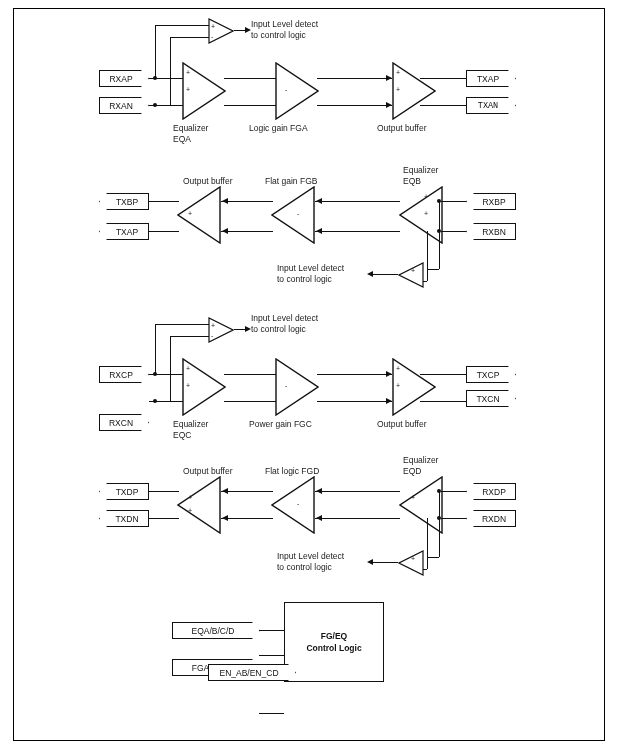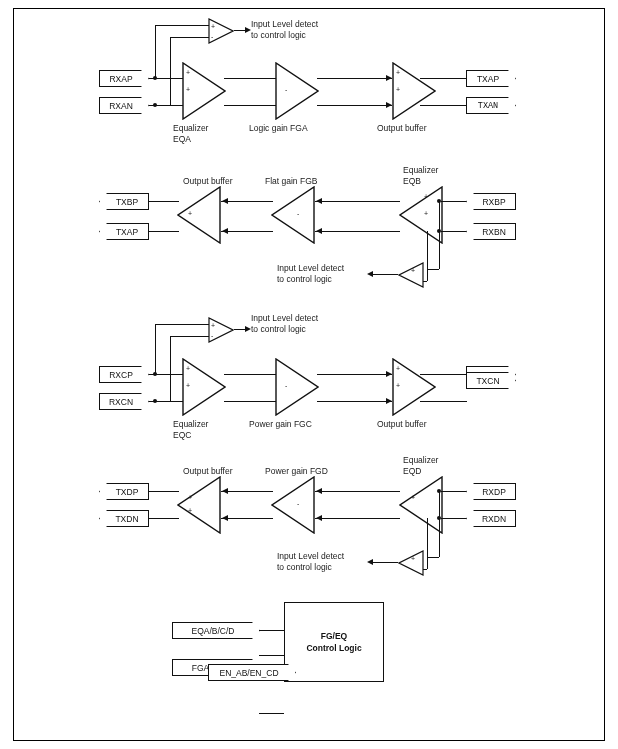--- a/index.html
+++ b/index.html
@@ -235,21 +235,21 @@
       <polygon points="1,1 1,25 25,13" fill="#ffffff" stroke="#111111" stroke-width="1.2"></polygon>
     </svg>
   </div>
   <div class="lbl" style="left:211px; top:320px; font-size:7px;">+</div>
   <div class="lbl" style="left:211px; top:330px; font-size:7px;">-</div>
   <div class="h" style="left:234px; top:329px; width:12px;"></div>
   <div class="arrR" style="left:245px; top:326px;"></div>
   <div class="lbl" style="left:251px; top:313px;">Input Level detect<br>to control logic</div>
 
   <div class="tag rt" style="left:99px; top:366px; width:50px;">RXCP</div>
-  <div class="tag rt" style="left:99px; top:393px; width:50px;">RXCN</div>
+  <div class="tag rt" style="left:99px; top:414px; width:50px;">RXCN</div>
 
   <div class="h" style="left:149px; top:374px; width:34px;"></div>
   <div class="h" style="left:149px; top:401px; width:34px;"></div>
   <div class="dot" style="left:153px; top:372px;"></div>
   <div class="dot" style="left:153px; top:399px;"></div>
   <div class="v" style="left:155px; top:324px; height:50px;"></div>
   <div class="h" style="left:155px; top:324px; width:54px;"></div>
   <div class="v" style="left:170px; top:336px; height:65px;"></div>
   <div class="h" style="left:170px; top:336px; width:39px;"></div>
 
@@ -283,24 +283,24 @@
       <polygon points="1,1 1,57 43,29" fill="#ffffff" stroke="#111111" stroke-width="1.4"></polygon>
     </svg>
   </div>
   <div class="lbl" style="left:396px; top:363px; font-size:7px;">+</div>
   <div class="lbl" style="left:396px; top:380px; font-size:7px;">+</div>
   <div class="lbl" style="left:377px; top:419px;">Output buffer</div>
 
   <div class="h" style="left:420px; top:374px; width:47px;"></div>
   <div class="h" style="left:420px; top:401px; width:47px;"></div>
   <div class="tag rt" style="left:466px; top:366px; width:50px;">TXCP</div>
-  <div class="tag rt" style="left:466px; top:372px; width:50px;">TXCN</div>
+  <div class="tag rt" style="left:466px; top:390px; width:50px;">TXCN</div>
 
   <div class="lbl" style="left:183px; top:466px;">Output buffer</div>
-  <div class="lbl" style="left:265px; top:466px;">Power gain FGD</div>
+  <div class="lbl" style="left:265px; top:466px;">Flat logic FGD</div>
   <div class="lbl" style="left:403px; top:455px;">Equalizer<br>EQD</div>
 
   <div class="tag lt" style="left:99px; top:483px; width:50px;">TXDP</div>
   <div class="tag lt" style="left:99px; top:510px; width:50px;">TXDN</div>
 
   <div class="amp" style="left:177px; top:476px;">
     <svg width="44" height="58" viewBox="0 0 44 58">
       <polygon points="43,1 43,57 1,29" fill="#ffffff" stroke="#111111" stroke-width="1.4"></polygon>
     </svg>
   </div>

